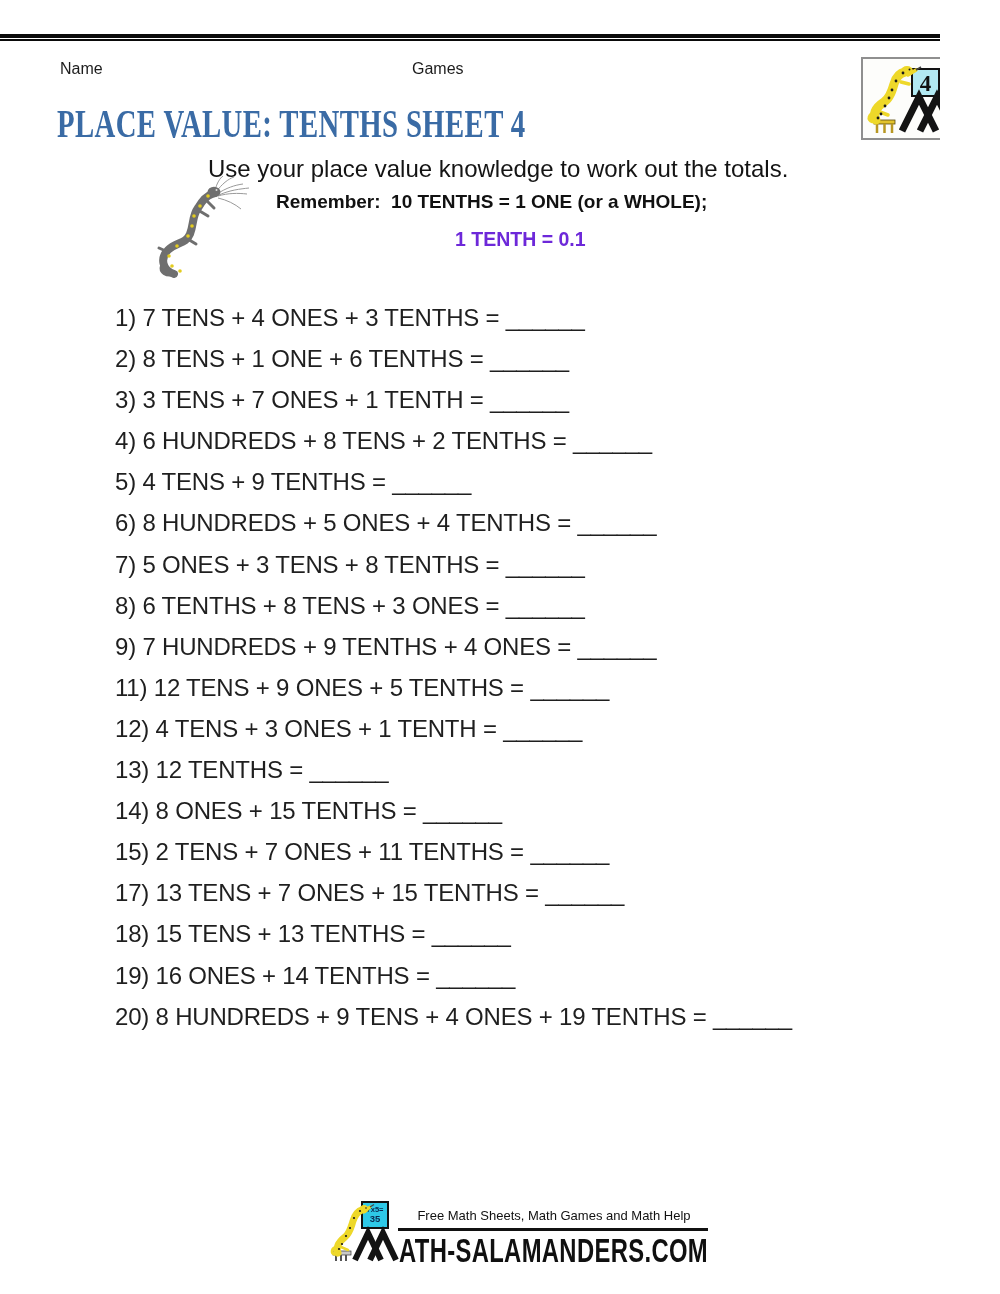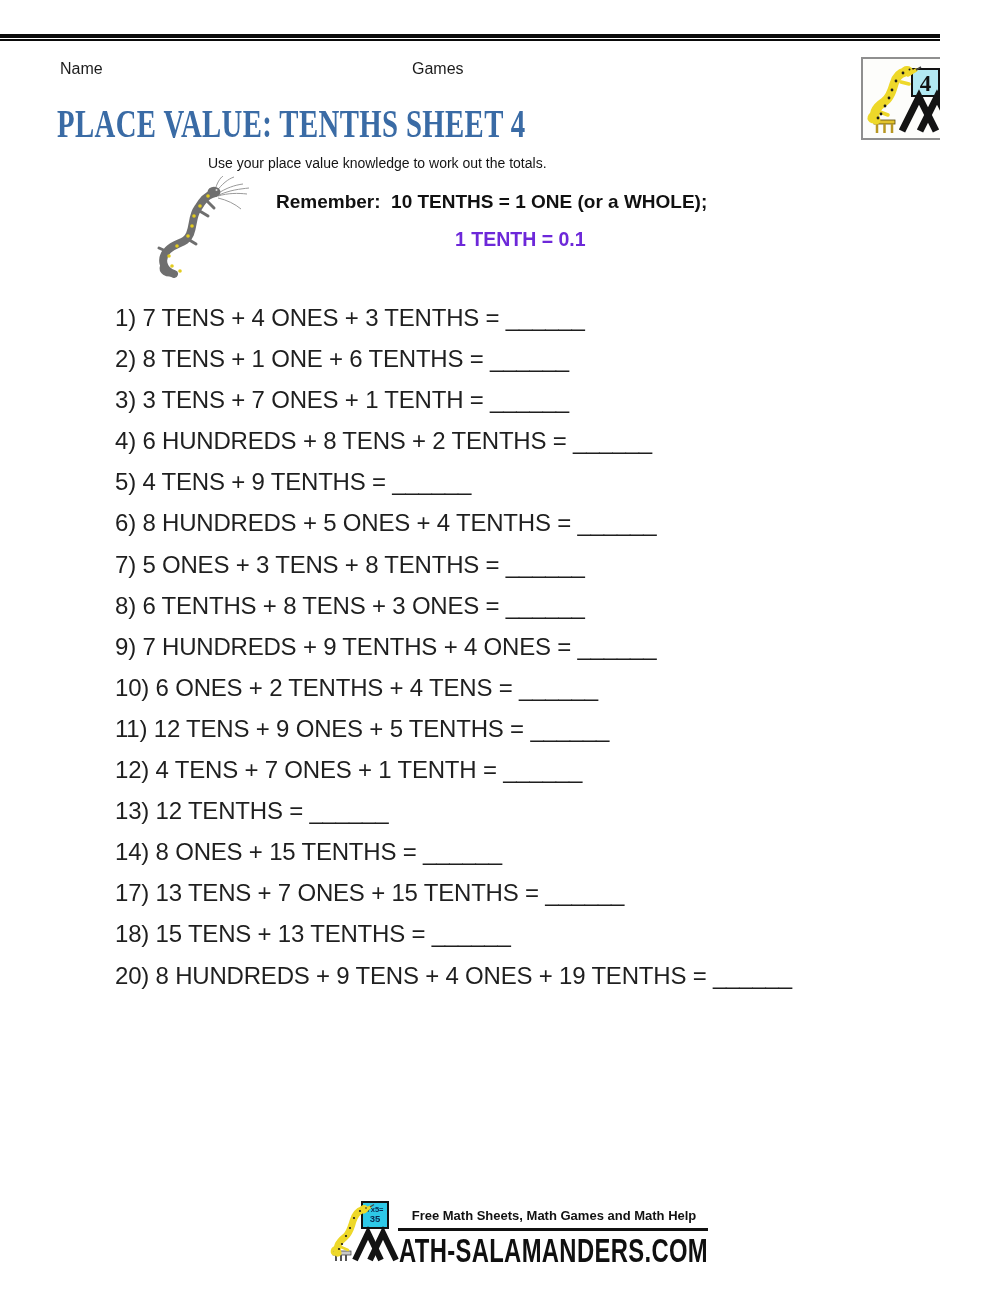--- a/index.html
+++ b/index.html
@@ -24,36 +24,36 @@
   #page-title{
     left:57px;top:104px;
     font-family:"Liberation Serif", serif;
     font-weight:700;
     font-size:40px;line-height:40px;
     letter-spacing:0.5px;
     color:var(--title_blue,#3a6ba5);
     transform:scaleX(0.72);transform-origin:left top;
     white-space:nowrap;
   }
-  #instruction{left:208px;top:155px;font-size:14px;color:#141414;white-space:nowrap;}
+  #instruction{left:208px;top:155px;font-size:24px;color:#141414;white-space:nowrap;}
   #remember-1{left:276px;top:191px;font-size:19px;font-weight:700;color:#111;white-space:pre;}
   #remember-2{left:455px;top:228px;font-size:19.5px;font-weight:700;color:#6d28d9;white-space:nowrap;}
   #mini-salamander{left:152px;top:176px;width:112px;height:106px;}
   #questions{left:115px;top:297px;width:860px;}
   .q{
     height:41.1px;line-height:41.1px;
     font-size:24px;color:#1f1f1f;
     white-space:nowrap;
     letter-spacing:-0.2px;
   }
   
   #footer-logo{left:326px;top:1199px;width:82px;height:64px;}
   #footer-tagline{
     left:398px;top:1208px;width:312px;
-    text-align:center;font-size:13px;font-weight:700;color:#111;
+    text-align:center;font-size:13px;font-weight:400;color:#111;
     white-space:nowrap;
   }
   #footer-rule{left:398px;top:1228px;width:310px;height:3px;background:#111;}
   #footer-wordmark{
     left:399px;top:1233px;
     font-size:34px;font-weight:700;color:#101010;
     letter-spacing:0.5px;line-height:34px;
     transform:scale(0.70,1);transform-origin:left top;
     white-space:nowrap;
   }
@@ -138,27 +138,28 @@
   <div id="questions" class="abs">
     <div class="q">1) 7 TENS + 4 ONES + 3 TENTHS = ______</div>
     <div class="q">2) 8 TENS + 1 ONE + 6 TENTHS = ______</div>
     <div class="q">3) 3 TENS + 7 ONES + 1 TENTH = ______</div>
     <div class="q">4) 6 HUNDREDS + 8 TENS + 2 TENTHS = ______</div>
     <div class="q">5) 4 TENS + 9 TENTHS = ______</div>
     <div class="q">6) 8 HUNDREDS + 5 ONES + 4 TENTHS = ______</div>
     <div class="q">7) 5 ONES + 3 TENS + 8 TENTHS = ______</div>
     <div class="q">8) 6 TENTHS + 8 TENS + 3 ONES = ______</div>
     <div class="q">9) 7 HUNDREDS + 9 TENTHS + 4 ONES = ______</div>
-    <div class="q">10) 6 ONES + 2 TENTHS + 4 TENS = ______</div>
     <div class="q">11) 12 TENS + 9 ONES + 5 TENTHS = ______</div>
-    <div class="q">12) 4 TENS + 7 ONES + 1 TENTH = ______</div>
+    <div class="q">12) 4 TENS + 3 ONES + 1 TENTH = ______</div>
     <div class="q">13) 12 TENTHS = ______</div>
     <div class="q">14) 8 ONES + 15 TENTHS = ______</div>
+    <div class="q">15) 2 TENS + 7 ONES + 11 TENTHS = ______</div>
     <div class="q">17) 13 TENS + 7 ONES + 15 TENTHS = ______</div>
     <div class="q">18) 15 TENS + 13 TENTHS = ______</div>
+    <div class="q">19) 16 ONES + 14 TENTHS = ______</div>
     <div class="q">20) 8 HUNDREDS + 9 TENS + 4 ONES + 19 TENTHS = ______</div>
   </div>
 
   <svg id="footer-logo" class="abs" viewBox="0 0 82 64">
     <rect x="36" y="3" width="26" height="26" class="fill-board" stroke="#111" stroke-width="2"></rect>
     <text x="49" y="13" font-size="7.5" font-weight="700" fill="#0a2a52" text-anchor="middle">7x5=</text>
     <text x="49" y="23" font-size="9.5" font-weight="700" fill="#0a2a52" text-anchor="middle">35</text>
     <g stroke="#131313" stroke-width="6" fill="none">
       <path d="M29,61 L42,34 L55,61"></path>
       <path d="M44,61 L57,34 L70,61"></path>

